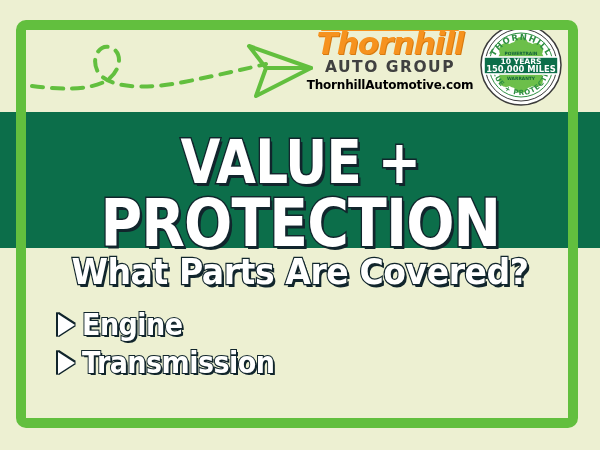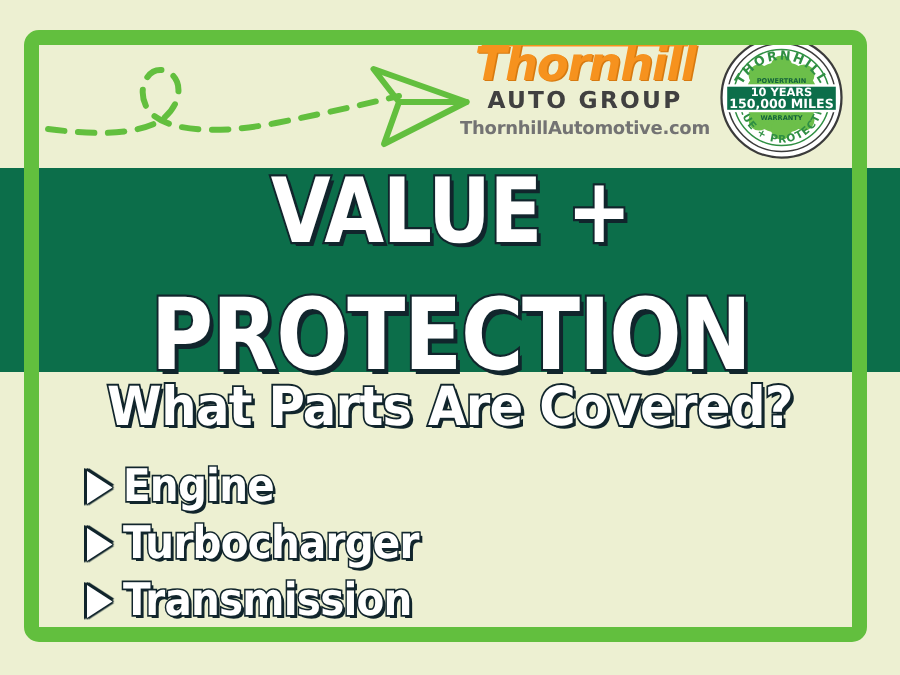--- a/index.html
+++ b/index.html
@@ -48,34 +48,34 @@
     margin-top:-4px;
     text-shadow:1px 1px 0 #d77a10;
   }
   .logo-sub{
     font-family:"DejaVu Sans", sans-serif;
     font-weight:bold;font-size:15.5px;line-height:18px;color:#404040;
     letter-spacing:1.5px;margin-top:-1px;
   }
   .logo-url{
     font-family:"DejaVu Sans", sans-serif;
-    font-weight:bold;font-size:12px;line-height:15px;color:#737373;
+    font-weight:bold;font-size:12px;line-height:15px;color:#000000;
     letter-spacing:-0.2px;margin-top:2px;
   }
 
   
   .seal{
     position:absolute;left:480px;top:24px;width:82px;height:82px;
   }
   .seal svg{display:block;}
 
   
   .title-wrap{
     position:absolute;left:0;top:113px;width:600px;height:143px;z-index:2;
-    display:flex;flex-direction:column;align-items:center;justify-content:space-between;
+    display:flex;flex-direction:column;align-items:center;justify-content:flex-end;
   }
   .title-line{
     font-family:"DejaVu Sans", sans-serif;
     font-weight:bold;color:#ffffff;
     letter-spacing:-1px;
     line-height:0.95;
     -webkit-text-stroke:3px #11252c;
     paint-order:stroke fill;
     text-shadow:
       3px 3px 0 #11252c;
@@ -200,24 +200,20 @@
   <div class="question">What Parts Are Covered?</div>
 
   <div class="lists">
     <div class="col col-left">
       <div class="item">
         <span class="bullet"></span>
         <span class="txt">Engine</span>
       </div>
       <div class="item">
         <span class="bullet"></span>
-        <span class="txt">Turbocharger</span>
-      </div>
-      <div class="item">
-        <span class="bullet"></span>
         <span class="txt">Transmission</span>
       </div>
     </div>
     <div class="col col-right">
     </div>
   </div>
 
   <div class="frame"></div>
 </div>
 

